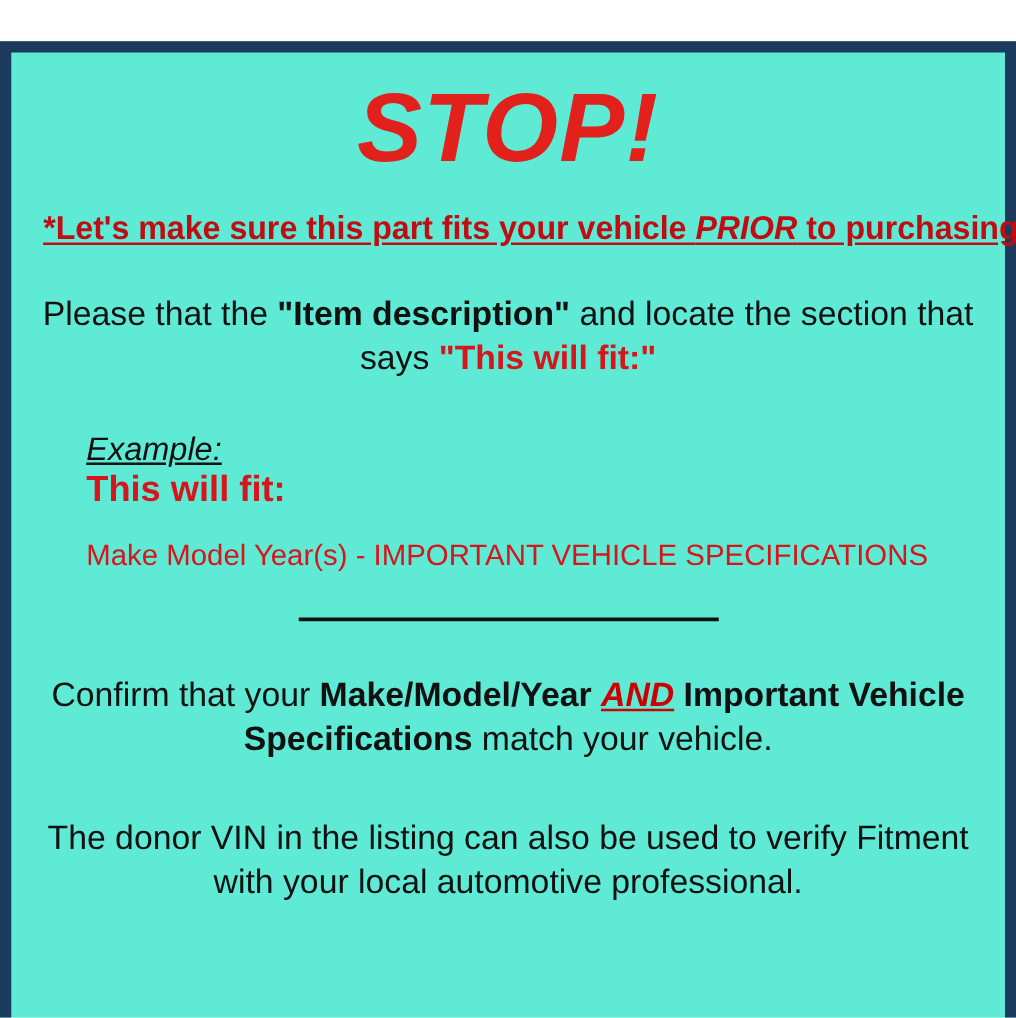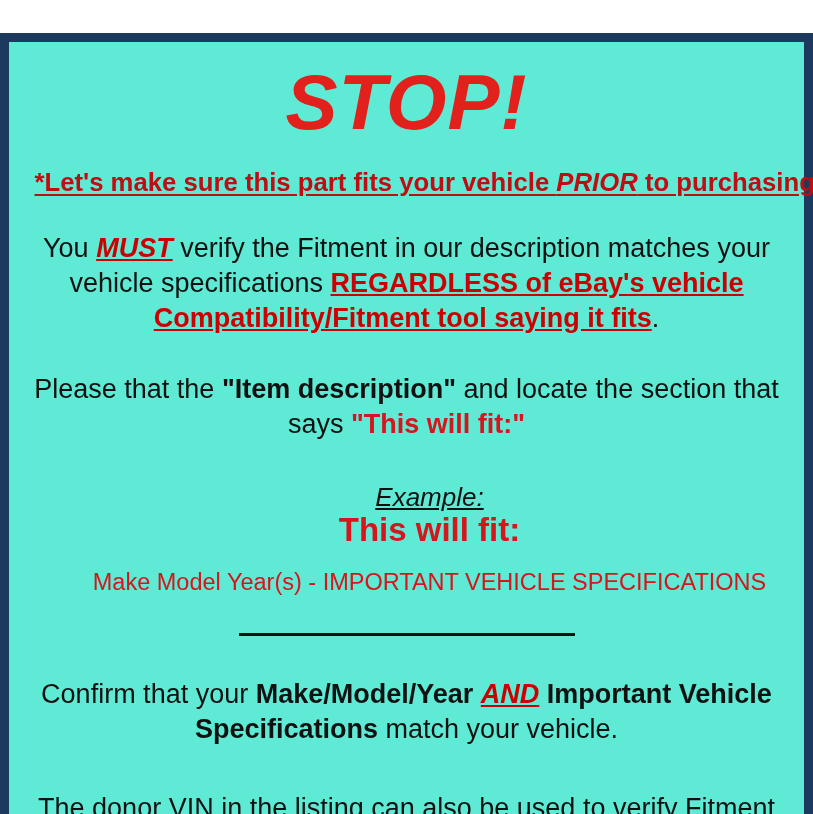--- a/index.html
+++ b/index.html
@@ -96,35 +96,35 @@
   .red-bold {
     color: #d5161c;
     font-weight: bold;
   }
   .blk-plain { color: #111111; }
 
   
   .example-wrap {
     margin: 40px 0 0 0;
     padding-left: 46px;
-    text-align: center;
+    text-align: left;
   }
   .example-label {
     color: #111111;
     font-style: italic;
     font-size: 26px;
     line-height: 30px;
     text-decoration: underline;
     text-underline-offset: 2px;
     display: inline-block;
   }
   .example-fit {
     color: #d5161c;
     font-weight: bold;
-    font-size: 33px;
+    font-size: 29px;
     line-height: 32px;
     margin-top: 2px;
   }
   .example-spec {
     color: #d5161c;
     font-weight: normal;
     font-size: 23.5px;
     line-height: 28px;
     margin-top: 22px;
     letter-spacing: 0px;
@@ -146,21 +146,20 @@
 </head>
 <body>
 
 <div class="notice-frame">
   <div class="notice-body">
 
     <div class="stop-title">STOP!</div>
 
     <div class="subtitle"><span>*Let's make sure this part fits your vehicle </span><span class="ital">PRIOR</span><span> to purchasing*</span></div>
 
-    <p class="para block1"><span class="blk-plain">You </span><span class="red-bold-italic-u">MUST</span><span class="blk-plain"> verify the Fitment in our description matches your vehicle specifications </span><span class="red-bold-u">REGARDLESS of eBay's vehicle Compatibility/Fitment tool saying it fits</span><span class="blk-plain">.</span></p>
 
     <p class="para block2"><span class="blk-plain">Please that the </span><span class="blk-bold">"Item description"</span><span class="blk-plain"> and locate the section that says </span><span class="red-bold">"This will fit:"</span></p>
 
     <div class="example-wrap">
       <div><span class="example-label">Example:</span></div>
       <div class="example-fit">This will fit:</div>
       <div class="example-spec">Make Model Year(s) - IMPORTANT VEHICLE SPECIFICATIONS</div>
     </div>
 
     <div class="rule-wrap">

